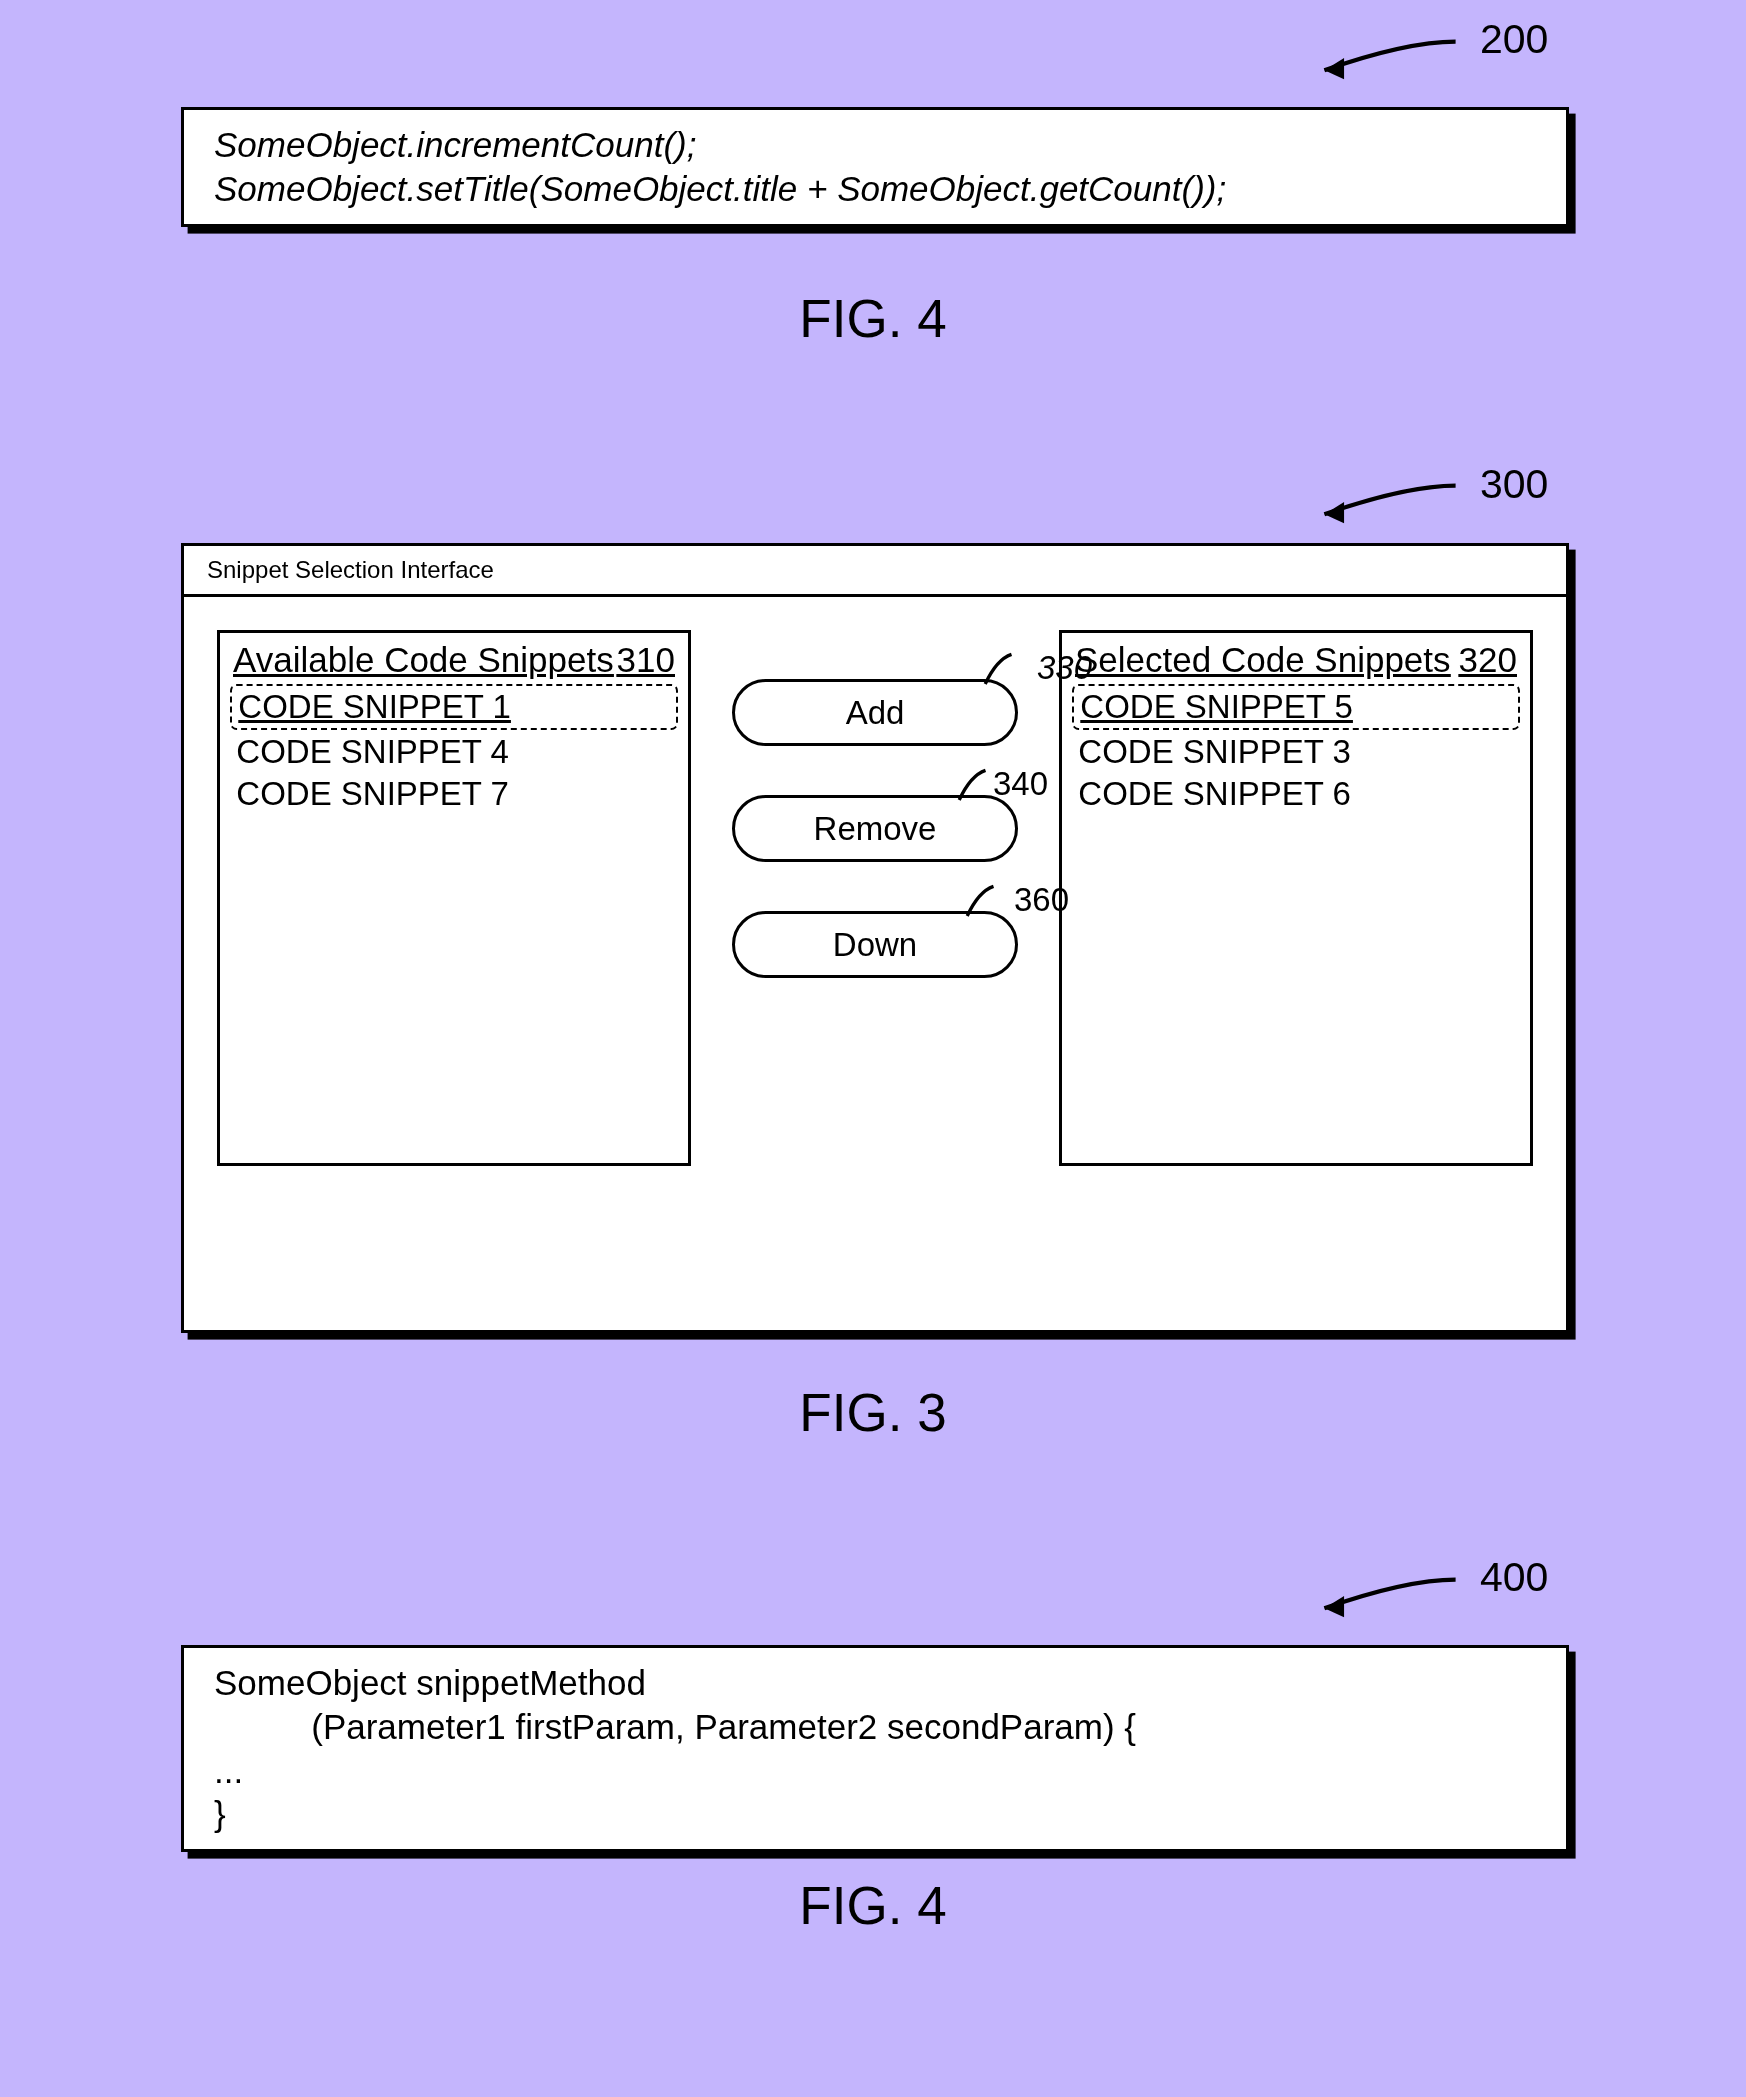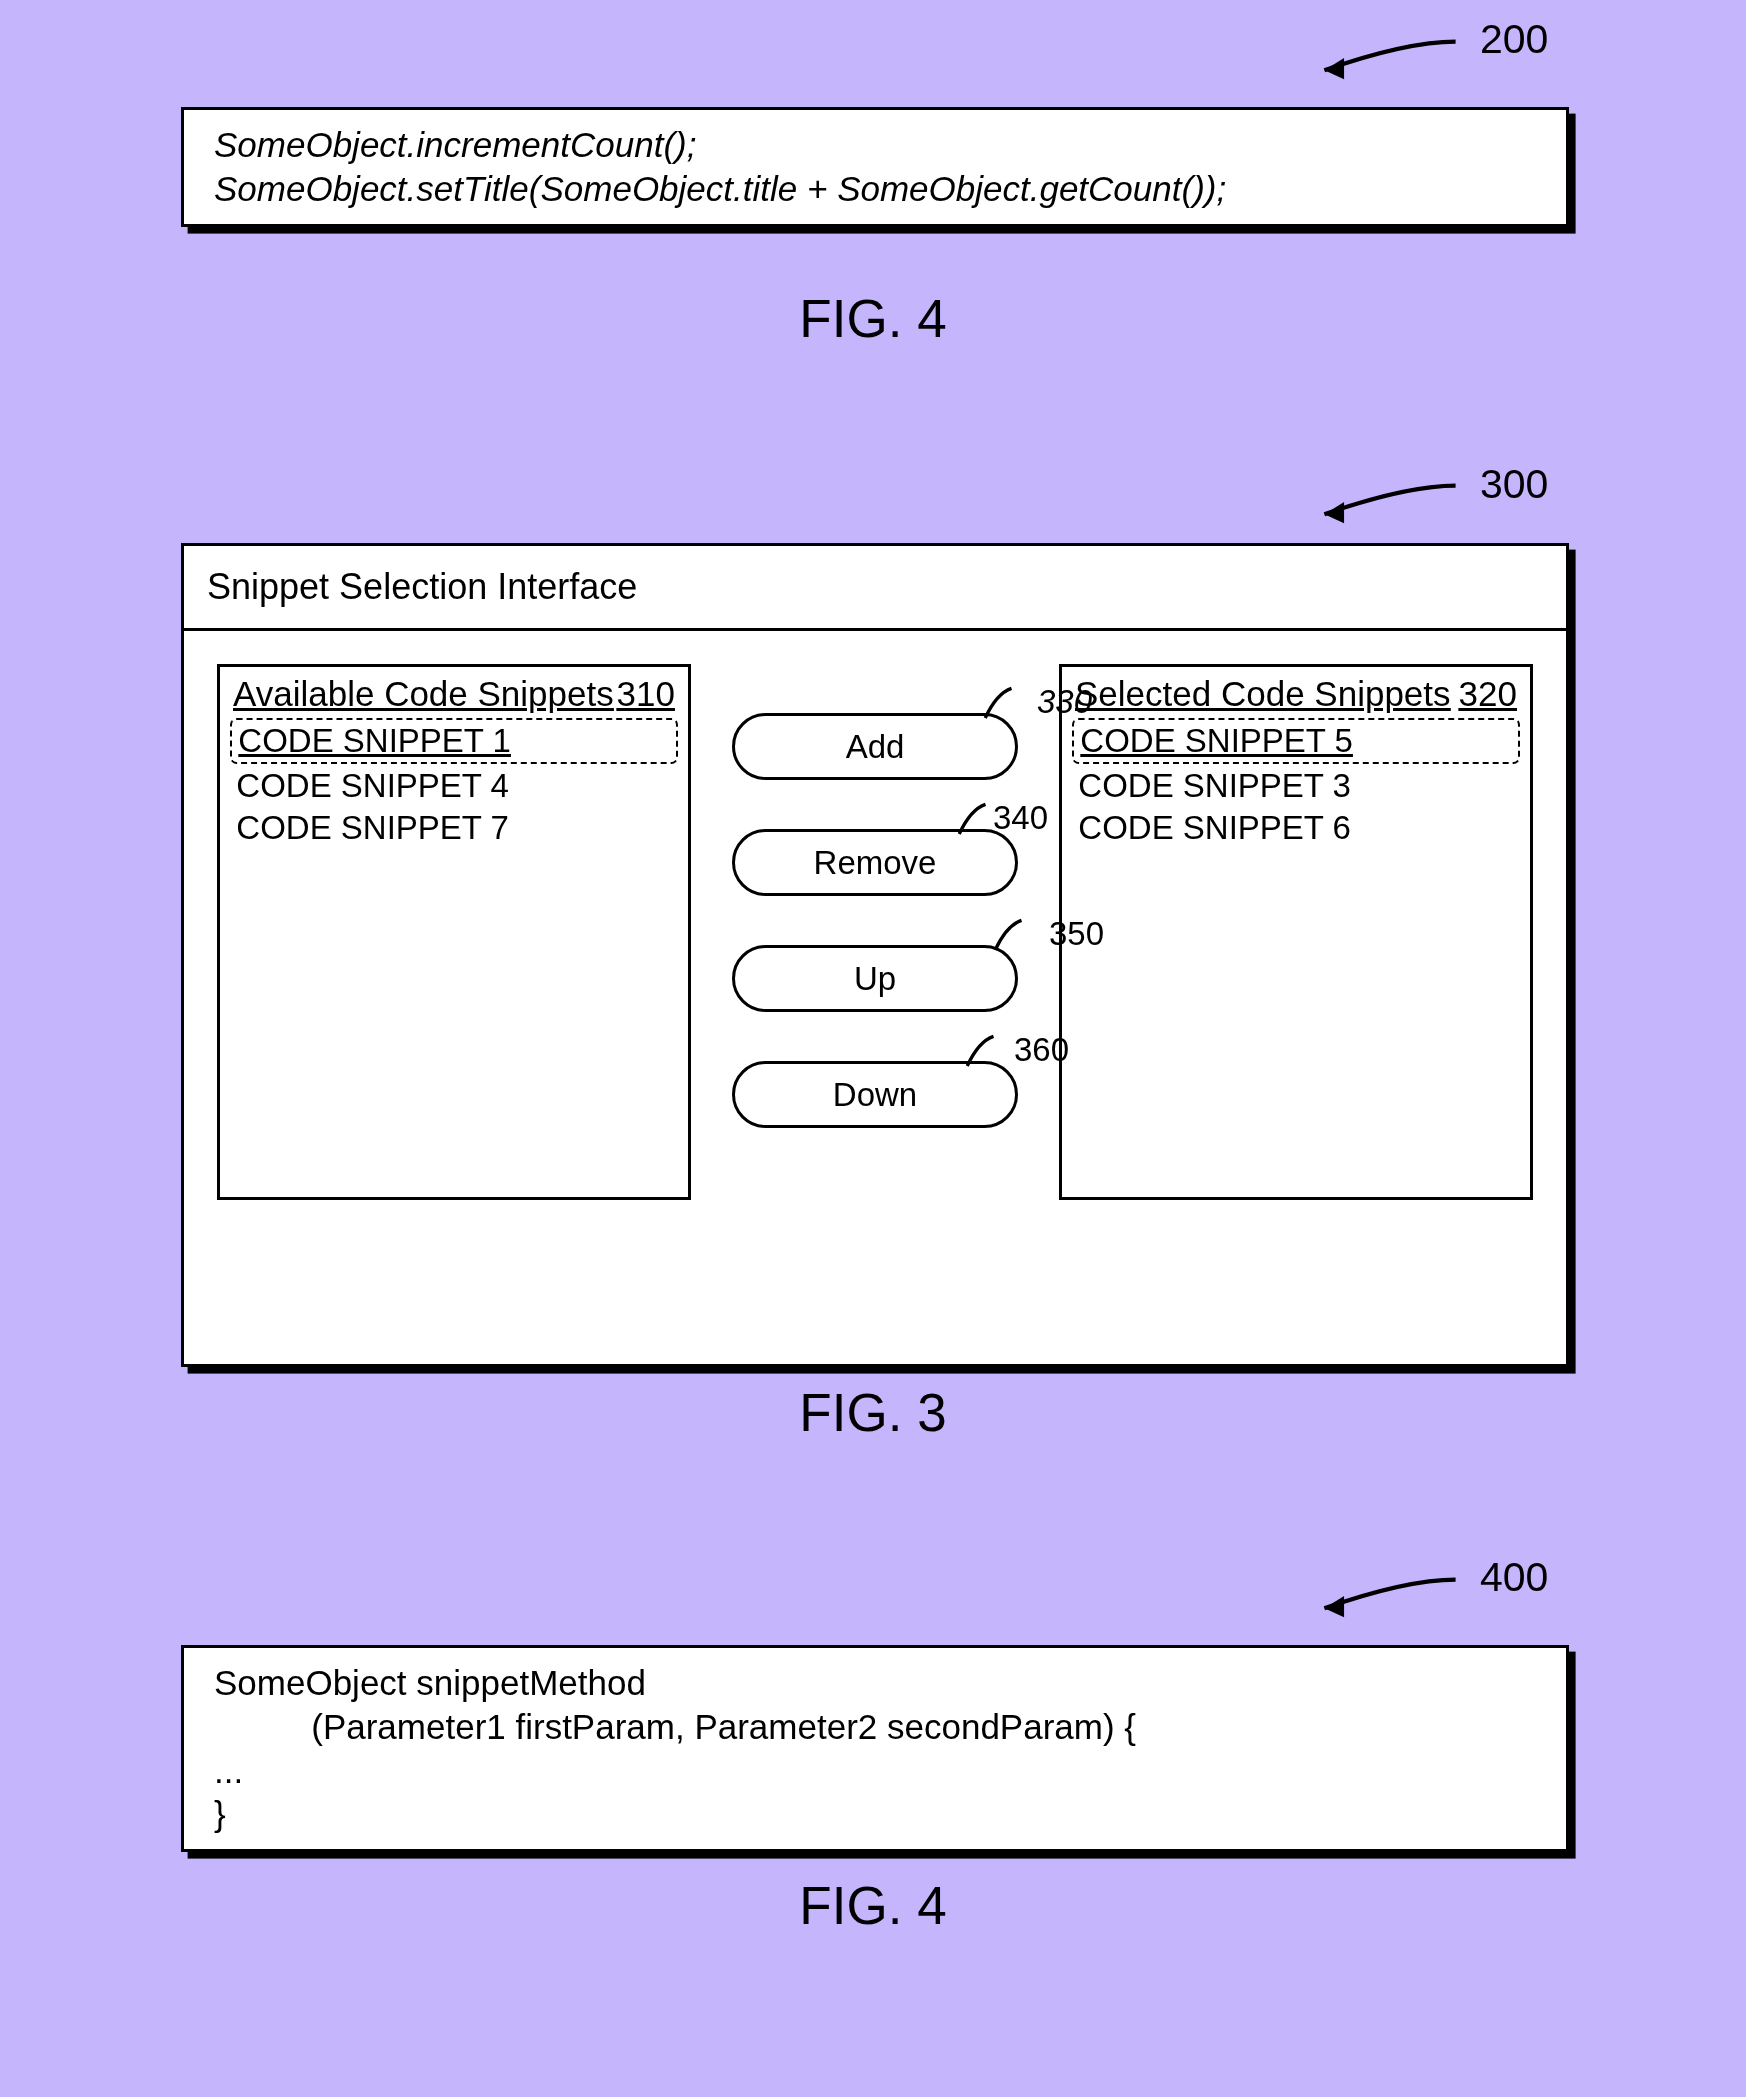--- a/index.html
+++ b/index.html
@@ -30,22 +30,22 @@
   .fig-caption {
     position: absolute;
     font-size: 53px;
     font-weight: 400;
     left: 50%;
     transform: translateX(-50%);
   }
 
   
   .win-title {
-    font-size: 36px;
-    padding: 20px 23px;
+    font-size: 24px;
+    padding: 10px 23px;
     border-bottom: 3.3px solid #000;
   }
   .win-body {
     display: flex;
     padding: 33px 33px 164px 33px;
     gap: 41px;
     align-items: flex-start;
   }
   .list-panel {
     border: 3.3px solid #000;
@@ -156,27 +156,20 @@
           <div class="pill-btn">Add</div>
         </div>
         <div class="pill-wrap">
           <svg style="position:absolute; right:21.4px; top:-28px;" width="46" height="38" viewBox="0 0 56 46">
               <path d="M42 4 Q24 10 10 40" stroke="#000" stroke-width="4" fill="none"></path>
             </svg>
           <span class="pill-ref" style="right:-30px;">340</span>
           <div class="pill-btn">Remove</div>
         </div>
         <div class="pill-wrap">
-          <svg style="position:absolute; right:-15px; top:-28px;" width="46" height="38" viewBox="0 0 56 46">
-              <path d="M42 4 Q24 10 10 40" stroke="#000" stroke-width="4" fill="none"></path>
-            </svg>
-          <span class="pill-ref" style="right:-86px;">350</span>
-          <div class="pill-btn">Up</div>
-        </div>
-        <div class="pill-wrap">
           <svg style="position:absolute; right:13px; top:-28px;" width="46" height="38" viewBox="0 0 56 46">
               <path d="M42 4 Q24 10 10 40" stroke="#000" stroke-width="4" fill="none"></path>
             </svg>
           <span class="pill-ref" style="right:-51px;">360</span>
           <div class="pill-btn">Down</div>
         </div>
       </div>
 
       <div class="list-panel">
         <div class="panel-header">

